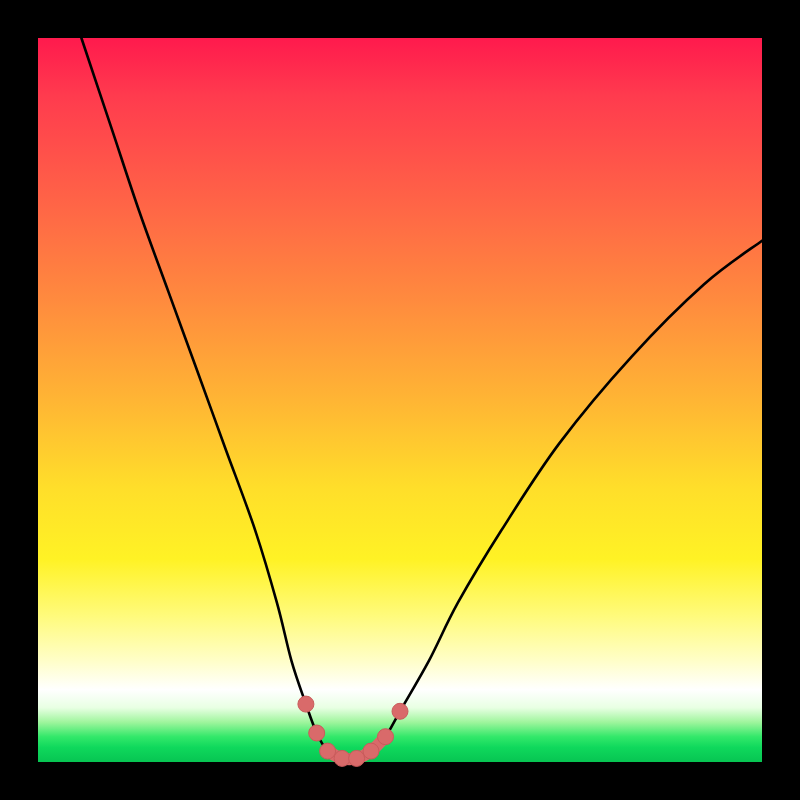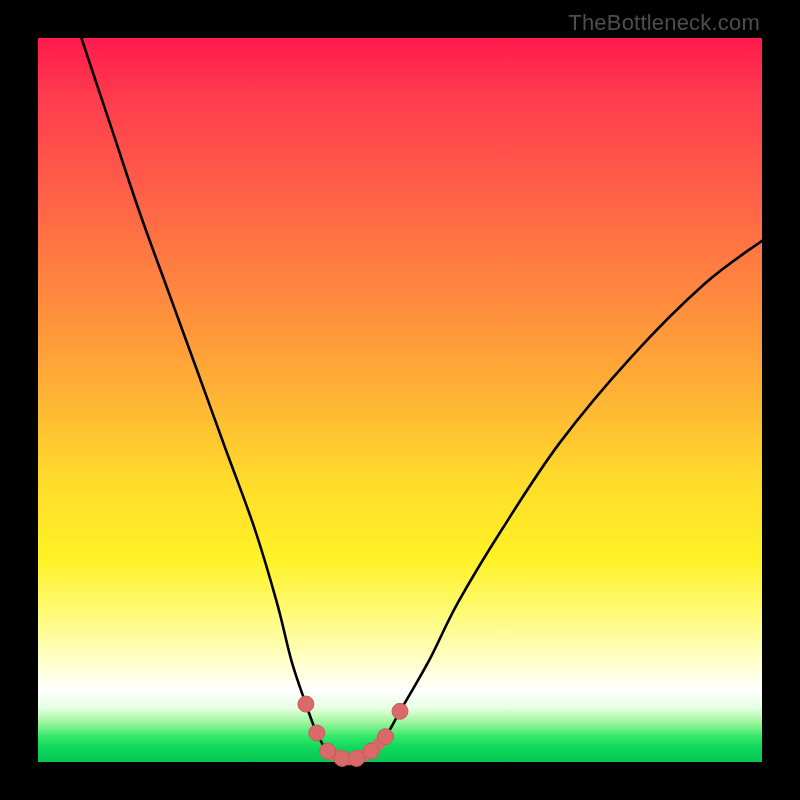--- a/index.html
+++ b/index.html
@@ -61,21 +61,20 @@
     height: 724px;
     overflow: visible;
   }
 </style>
 </head>
 <body>
 
 <div class="frame">
   <div class="plot-area"></div>
 
-  <div class="attribution">TheBottleneck.com</div>
 
   <svg class="curve" viewBox="0 0 724 724" preserveAspectRatio="none">
     <path id="curve-path" fill="none" stroke="#000000" stroke-width="2.6" stroke-linecap="round" stroke-linejoin="round" d="M 43.4 0.0 C 48.3 14.5, 62.7 57.9, 72.4 86.9 C 82.1 115.8, 91.7 146.0, 101.4 173.8 C 111.0 201.5, 120.7 226.9, 130.3 253.4 C 140.0 279.9, 149.6 306.5, 159.3 333.0 C 168.9 359.6, 178.6 386.1, 188.2 412.7 C 197.9 439.2, 208.8 467.0, 217.2 492.3 C 225.6 517.7, 232.9 543.0, 238.9 564.7 C 245.0 586.4, 248.6 605.7, 253.4 622.6 C 258.2 639.5, 263.7 654.0, 267.9 666.1 C 272.1 678.1, 275.1 687.2, 278.7 695.0 C 282.4 702.9, 285.4 708.9, 289.6 713.1 C 293.8 717.4, 299.3 719.2, 304.1 720.4 C 308.9 721.6, 313.7 721.6, 318.6 720.4 C 323.4 719.2, 328.2 716.8, 333.0 713.1 C 337.9 709.5, 342.7 705.3, 347.5 698.7 C 352.3 692.0, 354.8 686.0, 362.0 673.3 C 369.2 660.6, 381.3 640.7, 391.0 622.6 C 400.6 604.5, 407.9 586.4, 419.9 564.7 C 432.0 543.0, 446.5 518.9, 463.4 492.3 C 480.3 465.8, 499.6 434.4, 521.3 405.4 C 543.0 376.5, 569.5 345.1, 593.7 318.6 C 617.8 292.0, 644.4 265.5, 666.1 246.2 C 687.8 226.9, 714.3 210.0, 724.0 202.7"></path>
     <path id="bottom-thick" fill="none" stroke="#d96a6a" stroke-width="12" stroke-linecap="round" stroke-linejoin="round" d="M 289.6 713.1 C 292.0 714.3, 299.3 719.2, 304.1 720.4 C 308.9 721.6, 313.7 721.6, 318.6 720.4 C 323.4 719.2, 328.2 716.8, 333.0 713.1 C 337.9 709.5, 345.1 701.1, 347.5 698.7"></path>
     <g id="markers">
         <circle cx="267.9" cy="666.1" r="8" fill="#d96a6a" stroke="#c95b5b" stroke-width="1"></circle>
         <circle cx="278.7" cy="695.0" r="8" fill="#d96a6a" stroke="#c95b5b" stroke-width="1"></circle>
         <circle cx="289.6" cy="713.1" r="8" fill="#d96a6a" stroke="#c95b5b" stroke-width="1"></circle>
         <circle cx="304.1" cy="720.4" r="8" fill="#d96a6a" stroke="#c95b5b" stroke-width="1"></circle>
         <circle cx="318.6" cy="720.4" r="8" fill="#d96a6a" stroke="#c95b5b" stroke-width="1"></circle>

